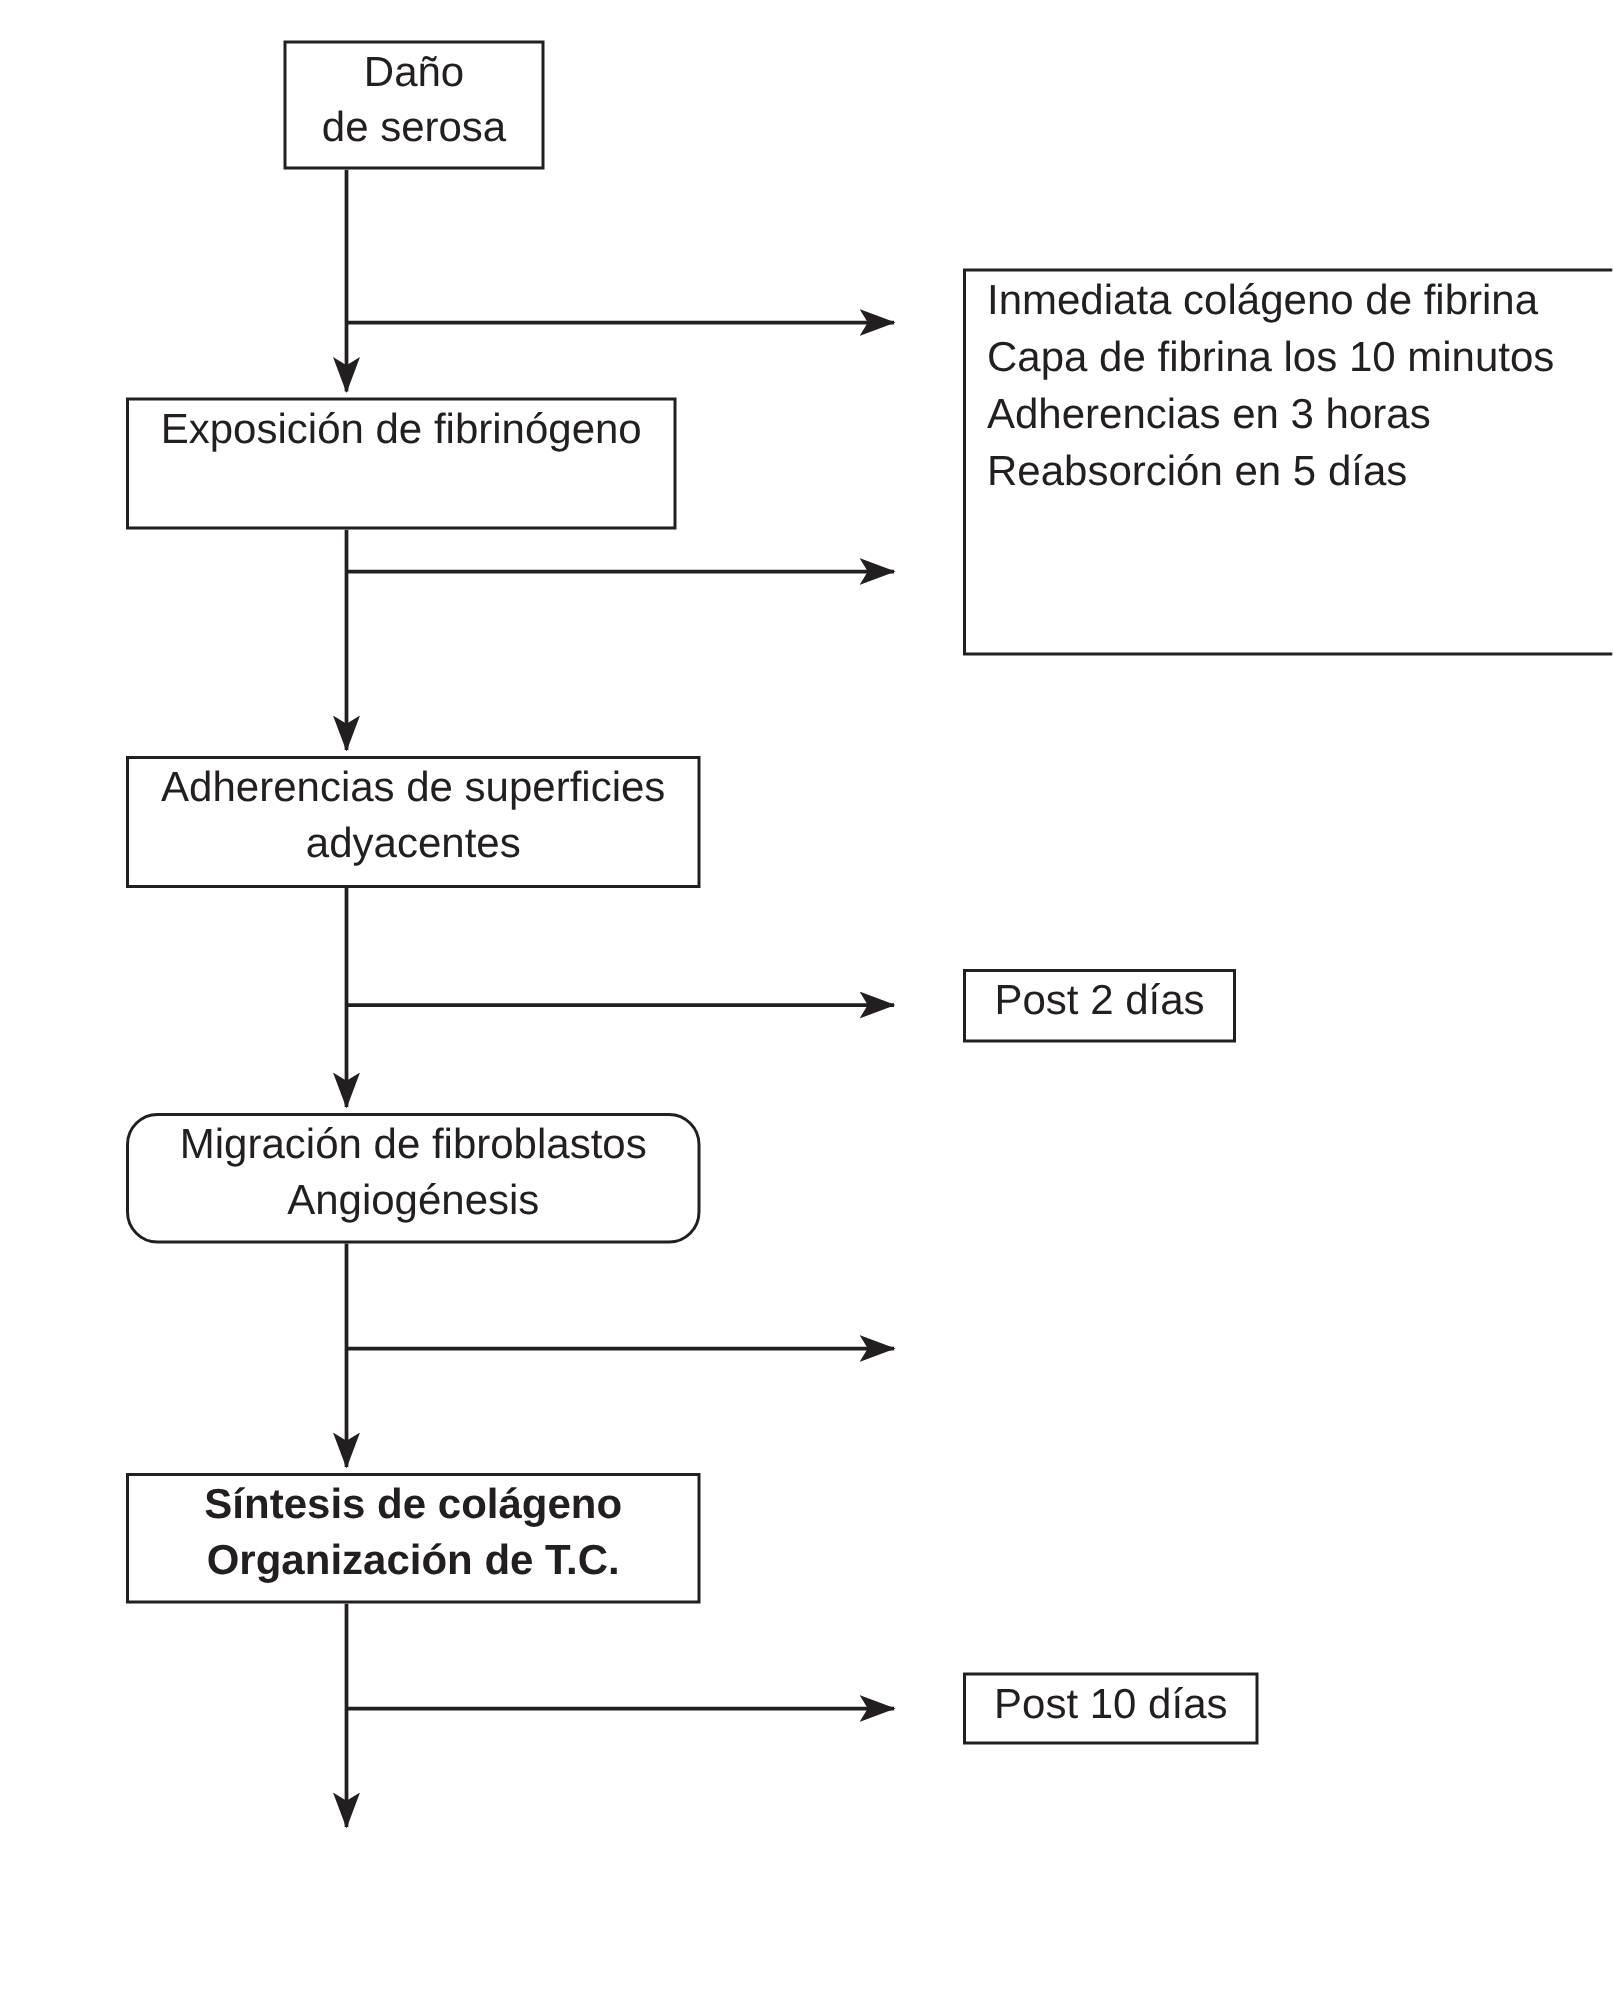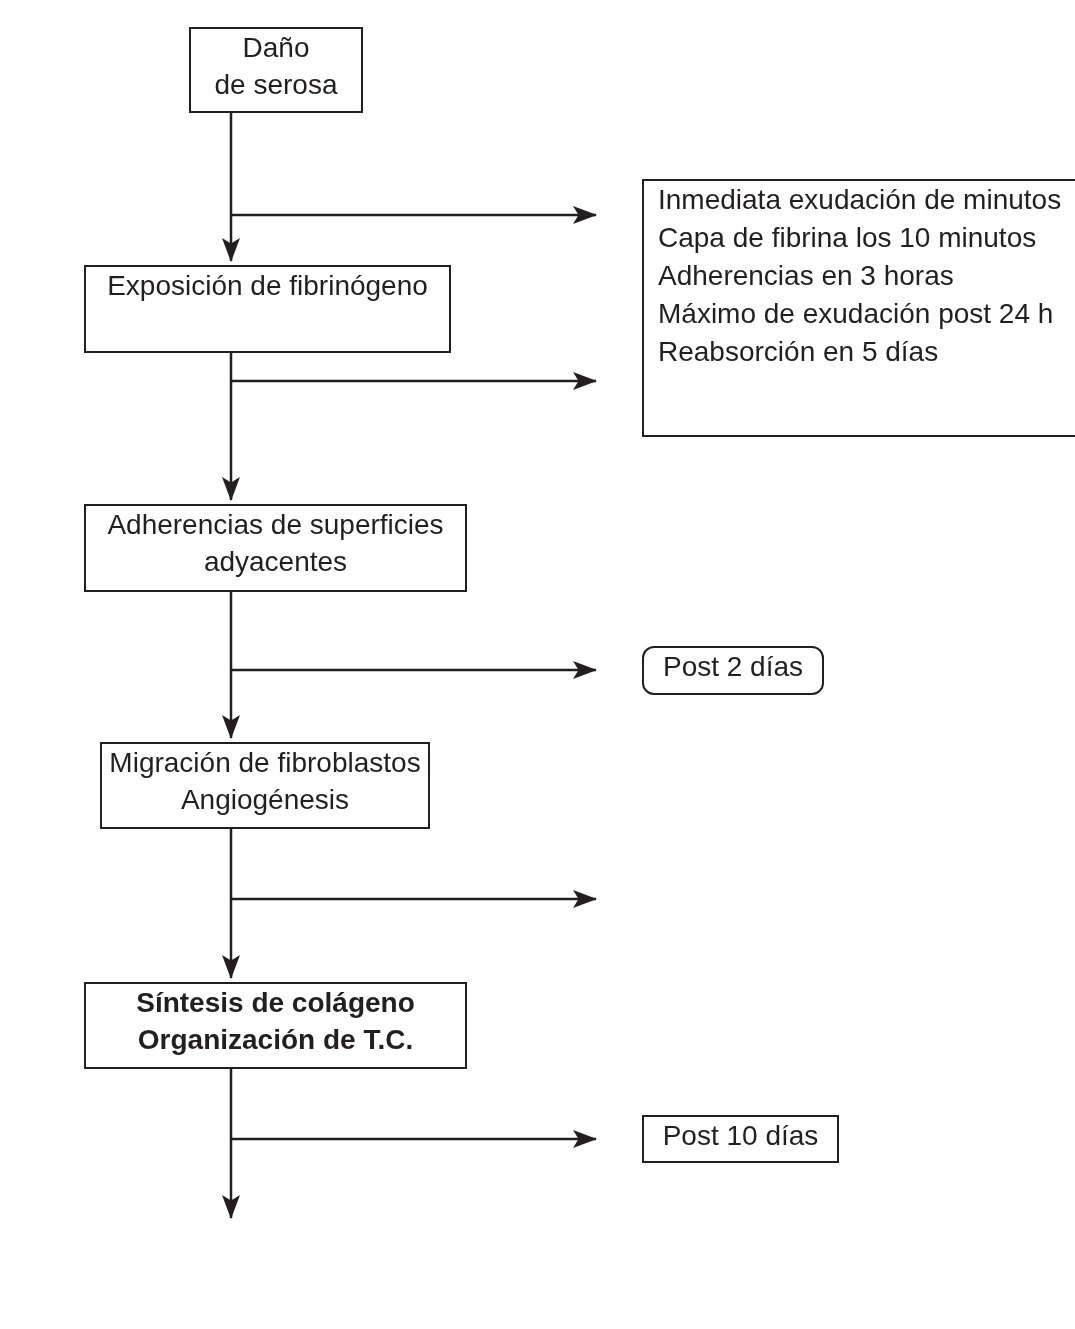--- a/index.html
+++ b/index.html
@@ -45,22 +45,22 @@
   .node.detail{
     align-items:flex-start;
     text-align:left;
     padding-left:14px;
     line-height:38px;
   }
   #box-dano{left:145px;top:27px;width:174px;height:86px;}
   #box-exposicion{left:40px;top:265px;width:367px;height:88px;}
   #box-exudacion{left:598px;top:179px;width:438px;height:258px;}
   #box-adherencias-sup{left:40px;top:504px;width:383px;height:88px;}
-  #box-post2{left:598px;top:646px;width:182px;height:49px;border-radius:12px;}
-  #box-migracion{left:56px;top:742px;width:330px;height:87px;}
+  #box-post2{left:598px;top:646px;width:182px;height:49px;}
+  #box-migracion{left:40px;top:742px;width:383px;height:87px;border-radius:21px;}
   #box-post6{left:598px;top:873px;width:182px;height:49px;}
   #box-sintesis{left:40px;top:982px;width:383px;height:87px;font-weight:bold;}
   #box-post10{left:598px;top:1115px;width:197px;height:48px;}
   #box-permanentes{left:113px;top:1222px;width:238px;height:87px;}
 </style>
 </head>
 <body>
 
 <div class="canvas">
 
@@ -85,24 +85,23 @@
   <div class="node" id="box-dano">
     <div>Daño</div>
     <div>de serosa</div>
   </div>
 
   <div class="node" id="box-exposicion">
     <div>Exposición de fibrinógeno</div>
   </div>
 
   <div class="node detail" id="box-exudacion">
-    <div>Inmediata exudación de minutos</div>
+    <div>Inmediata colágeno de fibrina</div>
     <div>Capa de fibrina los 10 minutos</div>
     <div>Adherencias en 3 horas</div>
-    <div>Máximo de exudación post 24 h</div>
     <div>Reabsorción en 5 días</div>
   </div>
 
   <div class="node" id="box-adherencias-sup">
     <div>Adherencias de superficies</div>
     <div>adyacentes</div>
   </div>
 
   <div class="node" id="box-post2">
     <div>Post 2 días</div>

